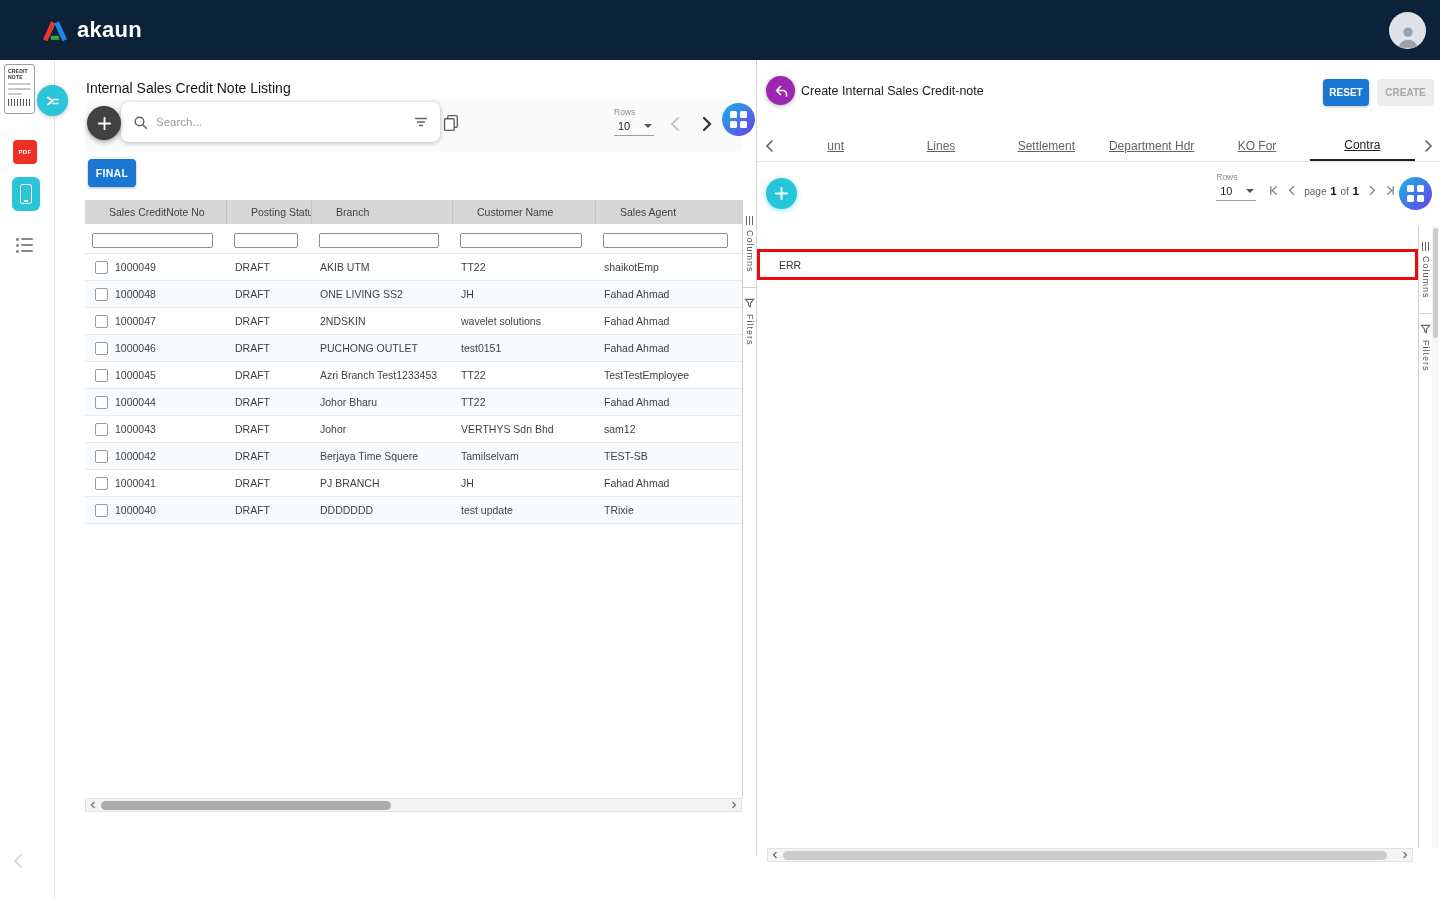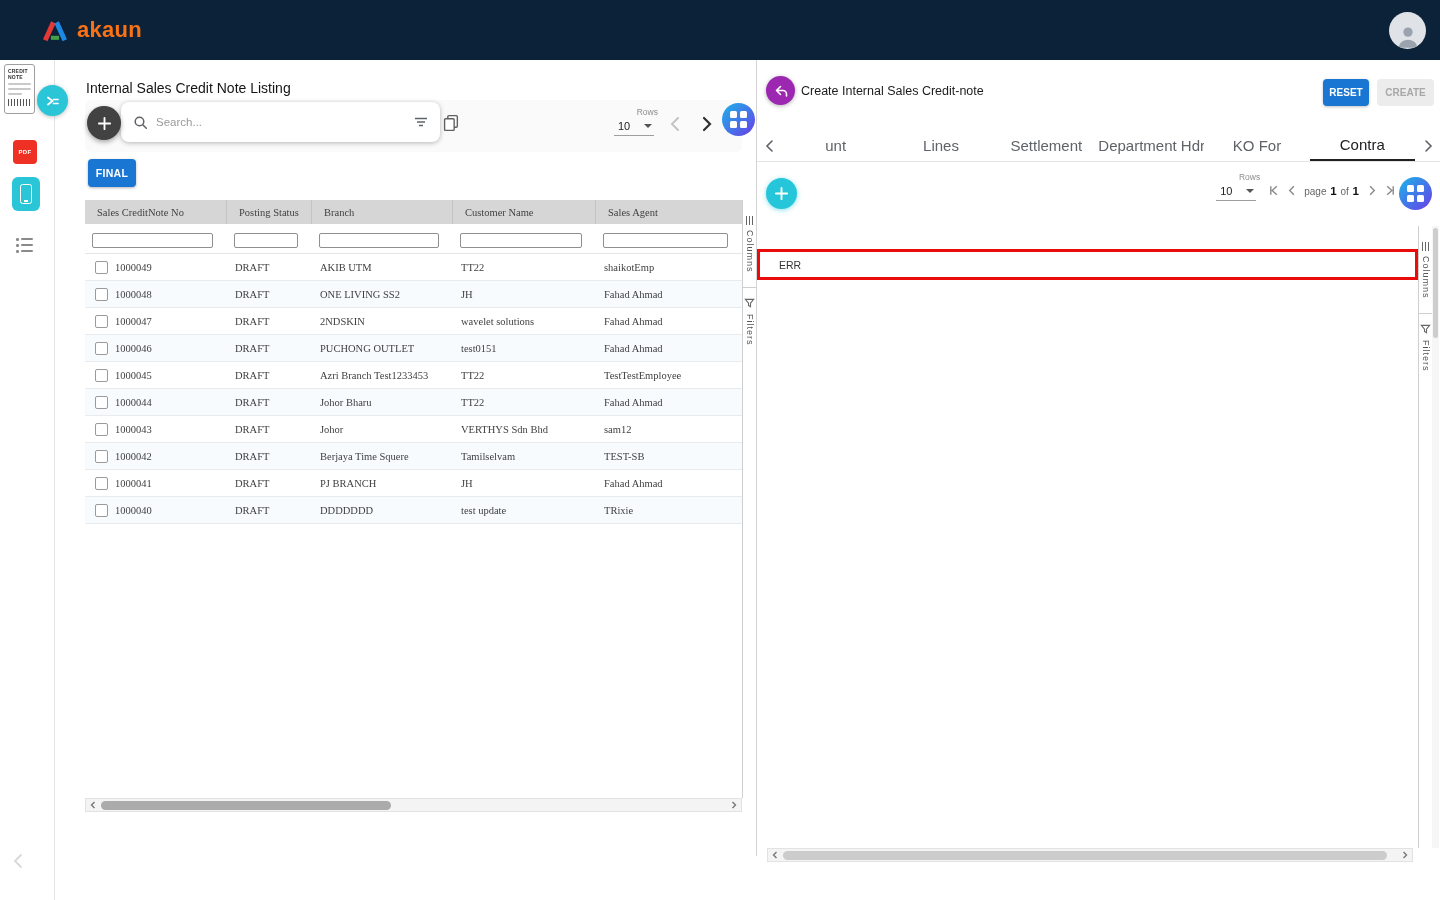--- a/index.html
+++ b/index.html
@@ -4,21 +4,21 @@
 <style>
   * { margin:0; padding:0; box-sizing:border-box; }
   html,body { width:1440px; height:900px; overflow:hidden; background:#fff;
               font-family:"Liberation Sans", sans-serif; }
   body { position:relative; }
 
   
   .topbar { position:absolute; left:0; top:0; width:1440px; height:60px; background:#0c2238;
             display:flex; align-items:center; justify-content:space-between; padding:0 14px 0 42px; }
   .brand { display:flex; align-items:center; gap:9px; }
-  .brand-text { color:#f97316; font-size:22px; font-weight:bold; letter-spacing:.3px; }
+  .brand-text { color:#ffffff; font-size:22px; font-weight:bold; letter-spacing:.3px; }
   .avatar { width:37px; height:37px; border-radius:50%; background:#dfe3e8; overflow:hidden;
             display:flex; align-items:flex-end; justify-content:center; cursor:pointer; }
 
   
   .leftrail { position:absolute; left:0; top:60px; width:55px; height:840px; background:#fff;
               border-right:1px solid #e4e4e4; }
   .rail-doc { position:absolute; left:4px; top:4px; width:31px; height:50px; background:#fff;
               border:1px solid #9e9e9e; border-radius:3px; padding:3px 3px 2px; cursor:pointer; }
   .rail-doc .doc-label { font-size:5px; font-weight:bold; color:#333; line-height:6px; letter-spacing:.2px; }
   .rail-doc .doc-line { height:2px; background:#c9c9c9; border-radius:1px; margin-top:3px; }
@@ -55,48 +55,48 @@
   .search-card { position:absolute; left:36px; top:2px; width:319px; height:40px; background:#fff;
               border-radius:8px; box-shadow:0 1px 5px rgba(0,0,0,.28); display:flex; align-items:center;
               padding:0 12px; gap:8px; z-index:1; }
   .search-card input { flex:1; border:none; outline:none; background:transparent; font-size:11.5px; color:#555;
               font-family:"Liberation Sans", sans-serif; }
   .search-card input::placeholder { color:#9a9a9a; }
   .icon-btn { background:none; border:none; cursor:pointer; display:flex; align-items:center; justify-content:center; padding:0; }
   .copy-ic { position:absolute; left:358px; top:14px; }
   .rows-select { width:44px; cursor:pointer; }
   .lp-rows-select { position:absolute; left:529px; top:7px; }
-  .rows-lab { display:block; font-size:8.5px; color:#8d8d8d;text-align:right; }
+  .rows-lab { display:block; font-size:8.5px; color:#8d8d8d; }
   .rows-val { display:flex; align-items:center; justify-content:space-between; width:40px; margin-top:2px;
               border-bottom:1px solid #9e9e9e; padding:1px 2px 3px 4px; font-size:11px; color:#222; }
   .caret { width:0; height:0; border-left:4px solid transparent; border-right:4px solid transparent;
            border-top:4.5px solid #555; }
   .pg-prev { position:absolute; left:581px; top:14px; }
   .pg-next { position:absolute; left:611px; top:14px; }
   .grid-circle { width:33px; height:33px; border-radius:50%;
               background:linear-gradient(135deg,#19b5e8 0%,#6a3de8 100%);
               display:grid; grid-template-columns:7px 7px; grid-template-rows:7px 7px; gap:3px;
               place-content:center; cursor:pointer; border:none; }
   .grid-circle i { background:#fff; border-radius:1.5px; }
   .lp-grid { position:absolute; left:637px; top:3px; }
   .final-btn { position:absolute; left:3px; top:99px; width:48px; height:28px; background:#1976d2; color:#fff;
               font-size:10.5px; font-weight:bold; border:none; border-radius:4px; letter-spacing:.3px;
               box-shadow:0 1px 3px rgba(0,0,0,.3); cursor:pointer; font-family:"Liberation Sans", sans-serif; }
 
   .lp-table { position:absolute; left:0; top:140px; width:657px; }
   .thead { display:grid; grid-template-columns:142px 85px 141px 143px 146px; height:24px; background:#d6d6d6; }
-  .th { font-size:10.5px; color:#424242; padding-left:12px; display:flex; align-items:center;
-        border-right:1px solid #c3c3c3; cursor:pointer; overflow:hidden; white-space:nowrap;font-family:Liberation Serif, serif; }
+  .th { font-size:10.5px; color:#424242; padding-left:24px; display:flex; align-items:center;
+        border-right:1px solid #c3c3c3; cursor:pointer; overflow:hidden; white-space:nowrap; }
   .th:last-child { border-right:none; }
   .tfilter { display:grid; grid-template-columns:142px 85px 141px 143px 146px; height:30px;
              align-items:center; border-bottom:1px solid #e6e6e6; }
   .tfilter input { height:15px; border:1px solid #8f8f8f; border-radius:2px; margin-left:7px;
              width:calc(100% - 21px); font-size:10px; padding:0 3px; outline:none; }
   .trow { display:grid; grid-template-columns:26px 116px 85px 141px 143px 146px; height:27px;
-          align-items:center; border-bottom:1px solid #e9ecee; background:#fff; cursor:pointer;font-family:Liberation Serif, serif; }
+          align-items:center; border-bottom:1px solid #e9ecee; background:#fff; cursor:pointer; }
   .trow.alt { background:#f7fbfe; }
   .cb { width:13px; height:13px; border:1.5px solid #9a9a9a; border-radius:2px; background:#fff;
         margin-left:10px; cursor:pointer; }
   .td { font-size:10.5px; color:#3f3f3f; padding-left:8px; overflow:hidden; white-space:nowrap;
         text-overflow:ellipsis; }
   .td.numcol { padding-left:4px; }
 
   
   .side-strip { position:absolute; display:flex; flex-direction:column; align-items:center;
                 border-left:1px solid #cfcfcf; width:14px; padding-top:16px; }
@@ -131,22 +131,22 @@
   .rp-title { position:absolute; left:44px; top:24px; font-size:12.5px; color:#1c1c1c; }
   .reset-btn { position:absolute; left:566px; top:19px; width:46px; height:27px; background:#1976d2;
              color:#fff; font-size:10px; font-weight:bold; border:none; border-radius:4px; cursor:pointer;
              box-shadow:0 1px 3px rgba(0,0,0,.25); font-family:"Liberation Sans", sans-serif; }
   .create-btn { position:absolute; left:620px; top:19px; width:57px; height:27px; background:#ececec;
              color:#a8a8a8; font-size:10px; font-weight:bold; border:none; border-radius:4px;
              font-family:"Liberation Sans", sans-serif; }
   .rp-tabs { position:absolute; left:0; top:70px; width:684px; height:32px; display:flex;
              align-items:stretch; border-bottom:1px solid #e4e4e4; }
   .tab-chev { width:26px; display:flex; align-items:center; justify-content:center; cursor:pointer; background:none; border:none; }
-  .rp-tab { flex:1; display:flex; align-items:center; justify-content:center; font-size:15px;
-             color:#5f6368; cursor:pointer; white-space:nowrap; overflow:hidden; }
+  .rp-tab { flex:1; display:flex; align-items:center; justify-content:center; font-size:12px;
+             color:#5f6368; cursor:pointer; white-space:nowrap; overflow:hidden;text-decoration:underline; }
   .rp-tab.active { color:#202124; font-weight:500; border-bottom:2px solid #202124; }
 
   .rp-controls { position:absolute; left:0; top:102px; width:684px; height:64px; }
   .add-teal { position:absolute; left:9px; top:16px; width:31px; height:31px; border-radius:50%;
              background:#26c6da; border:none; display:flex; align-items:center; justify-content:center;
              box-shadow:0 1px 5px rgba(38,198,218,.55); cursor:pointer; }
   .rp-cluster { position:absolute; right:45px; top:10px; display:flex; align-items:flex-end; gap:8px; }
   .pagination { display:flex; align-items:center; gap:5px; font-size:10px; color:#666; padding-bottom:4px; }
   .pagination b { color:#111; font-size:11.5px; margin:0 1px; }
   .pg-btn { background:none; border:none; padding:0; display:flex; align-items:center; cursor:pointer; }

